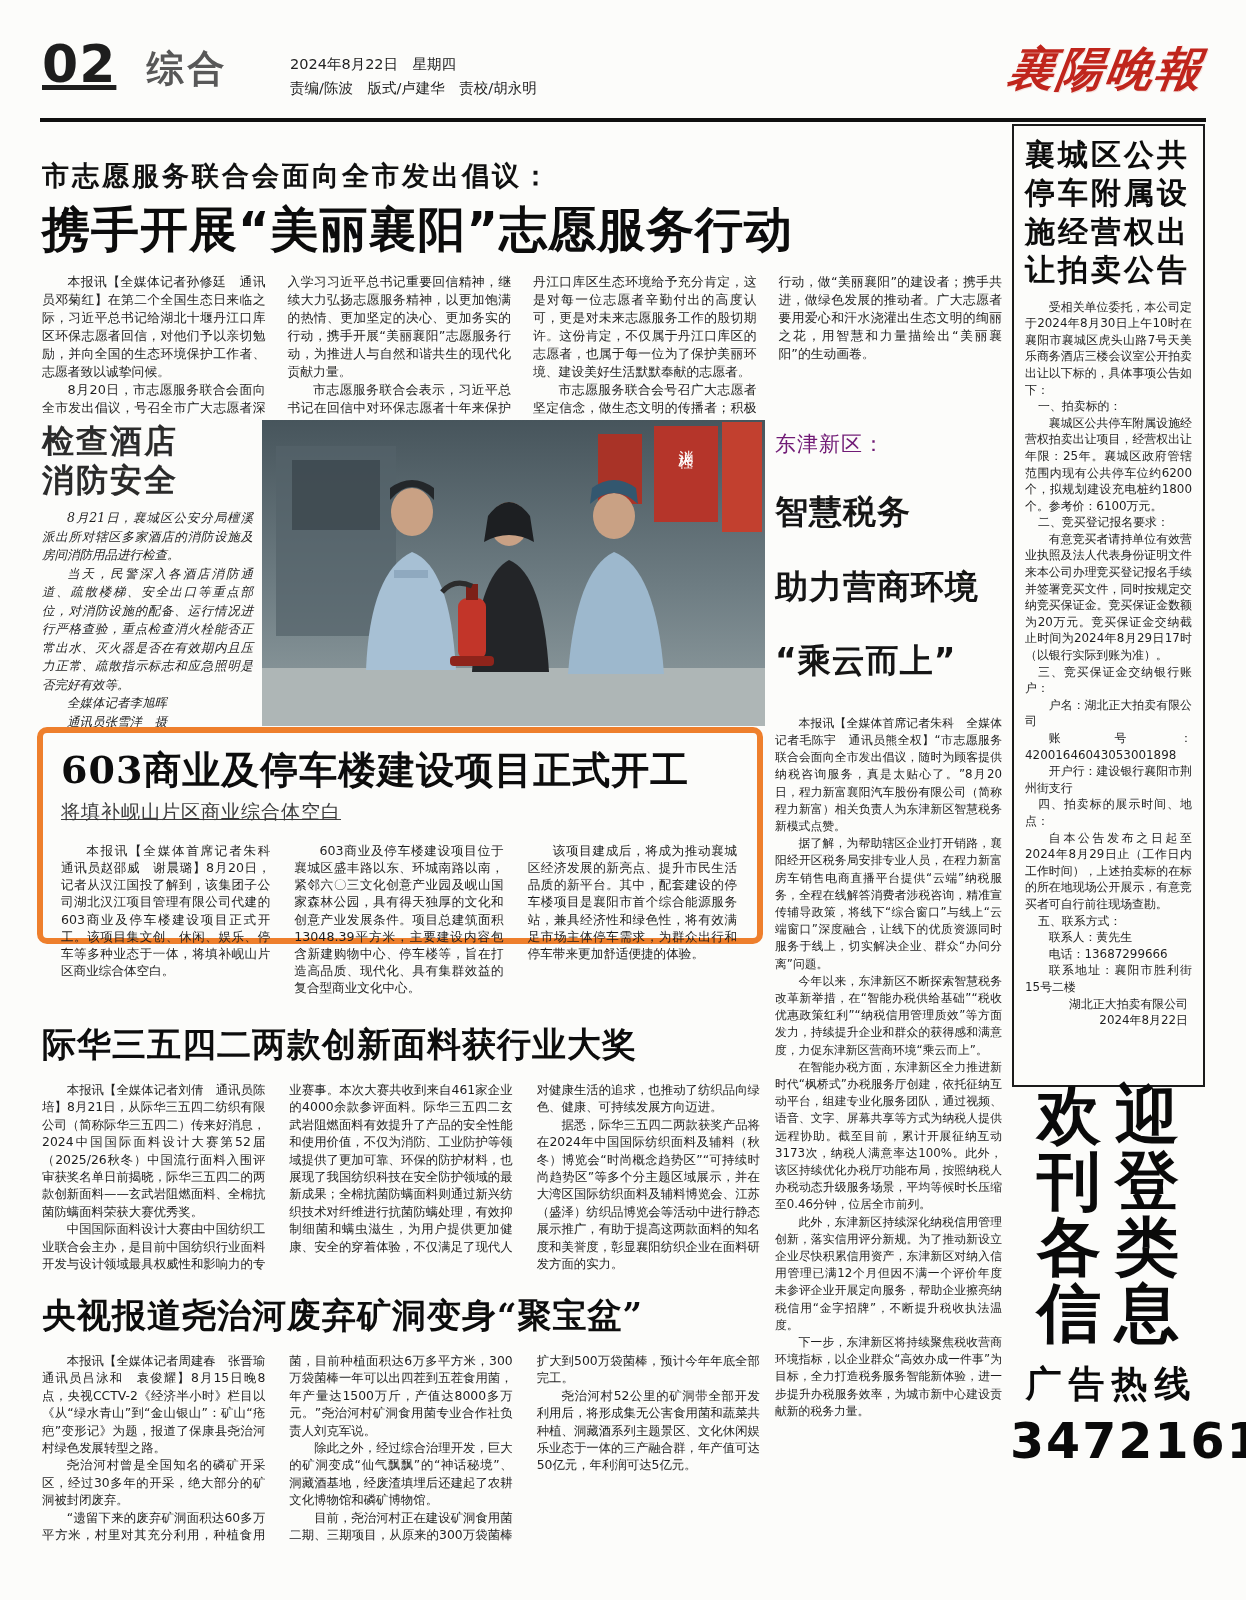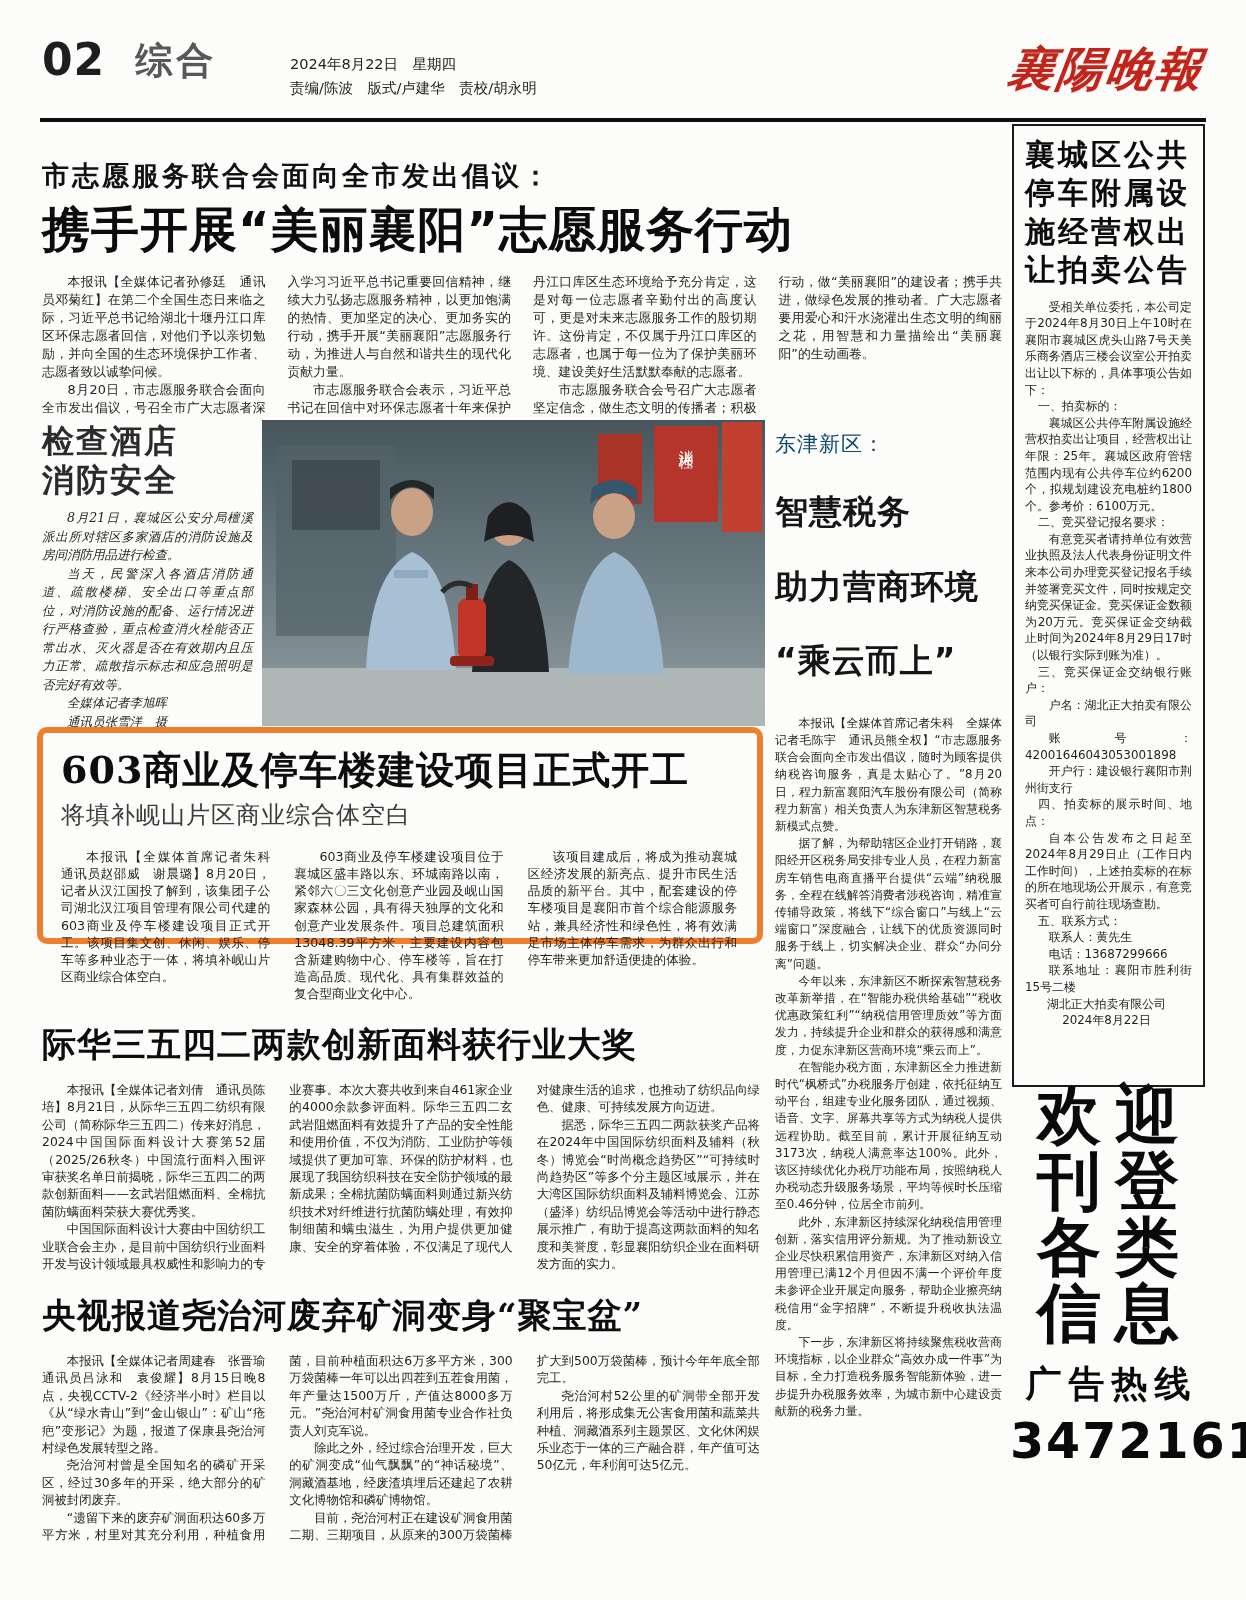--- a/index.html
+++ b/index.html
@@ -3,57 +3,57 @@
 <meta charset="utf-8">
 <style>
   html,body { margin:0; padding:0; background:#e8e8e6; }
   .page {
     position:relative; width:1246px; height:1600px; margin:0 auto;
     background:#fcfcfa; color:#1e1e1e; overflow:hidden;
     font-family:"DejaVu Sans","Liberation Sans",sans-serif;
   }
   
   .header { position:absolute; left:42px; top:38px; right:40px; height:80px; }
-  .pagenum { display:inline-block; font-size:44px; font-weight:900; letter-spacing:1px; line-height:1; vertical-align:bottom; }
+  .pagenum { display:inline-block; font-size:52px; font-weight:900; letter-spacing:1px; line-height:1; vertical-align:bottom;text-decoration:underline; }
   .section-label { display:inline-block; font-size:37px; font-weight:800; color:#585858; margin-left:30px; letter-spacing:4px; line-height:1; vertical-align:bottom; padding-bottom:3px; }
   .dateblock { position:absolute; left:248px; top:14px; font-size:14.5px; line-height:24px; color:#222; }
   .masthead { position:absolute; right:2px; top:0; font-family:"DejaVu Serif","Liberation Serif",serif; font-style:italic; font-weight:bold; font-size:47px; color:#c0251c; transform:skewX(-8deg); letter-spacing:2px; text-shadow:1px 1px 0 #d8766f33; }
   .header-rule { position:absolute; left:40px; right:40px; top:118px; height:4px; background:#101010; }
 
   
   .jbody p { margin:0; text-indent:2em; }
   .jbody p.h { font-weight:normal; text-indent:1.1em; }
-  .jbody p.sign { text-align:center; text-indent:0; padding-right:4px; }
+  .jbody p.sign { text-align:right; text-indent:0; padding-right:4px; }
   .jbody { text-align:justify; }
 
   
   .lead { position:absolute; left:42px; top:134px; width:960px;margin-top:24px; }
   .lead-eyebrow { font-size:27px; font-weight:700; letter-spacing:3px; color:#111; }
   .lead-headline { font-size:48px; font-weight:900; letter-spacing:1px; line-height:1.15; margin-top:8px; color:#0c0c0c; white-space:nowrap; }
   .lead-body { margin-top:16px; height:182px; column-count:4; column-gap:22px; font-size:12.8px; line-height:17.9px; overflow:hidden; }
 
   
   .fire { position:absolute; left:42px; top:422px; width:211px; }
   .fire-title { font-size:32px; font-weight:800; line-height:1.22; letter-spacing:2px; color:#2b2b2b; }
   .fire-body { margin-top:9px; font-family:"DejaVu Serif","Liberation Serif",serif; font-style:italic; font-size:12.5px; line-height:18.5px; }
   .fire-credit { font-family:"DejaVu Serif","Liberation Serif",serif; font-style:italic; font-size:12.5px; line-height:18.5px; text-indent:2em; }
   .photo { position:absolute; left:262px; top:420px; width:503px; height:306px; }
   .photo svg { display:block; width:100%; height:100%; }
 
   
   .tax { position:absolute; left:775px; top:430px; width:227px; }
-  .tax-kicker { font-size:21px; letter-spacing:1px; color:#0c4a6e; }
+  .tax-kicker { font-size:21px; letter-spacing:1px; color:#701a75; }
   .tax-title { font-size:33px; font-weight:700; line-height:1.26; letter-spacing:1px; margin-top:4px; color:#151515; }
   .tax-body { margin-top:13px; height:980px; overflow:hidden; font-size:11.8px; line-height:17.2px; }
 
   
   .box603 { position:absolute; left:37px; top:727px; width:726px; height:217px; box-sizing:border-box; border:6px solid #ee7f2c; border-radius:10px; padding:16px 20px 10px 18px; }
   .stitle { font-family:"DejaVu Serif","Liberation Serif",serif; font-weight:900; color:#0d0d0d; }
   .box603-title { font-size:38px; letter-spacing:1px; line-height:1.1; }
-  .box603-sub { font-size:24px; color:#3c3c3c; margin-top:8px; letter-spacing:1px; }
+  .box603-sub { font-size:19px; color:#3c3c3c; margin-top:8px; letter-spacing:1px;text-decoration:underline; }
   .box603-body { margin-top:17px; height:172px; overflow:hidden; column-count:3; column-gap:24px; font-size:12.6px; line-height:17.2px; }
 
   
   .fabric { position:absolute; left:42px; top:1022px; width:718px; }
   .fabric-title { font-size:34px; letter-spacing:1px; }
   .fabric-body { margin-top:13px; height:228px; overflow:hidden; column-count:3; column-gap:24px; font-size:12.4px; line-height:17.4px; }
 
   
   .cctv { position:absolute; left:42px; top:1293px; width:718px; }
   .cctv-title { font-size:34px; letter-spacing:1px; }

